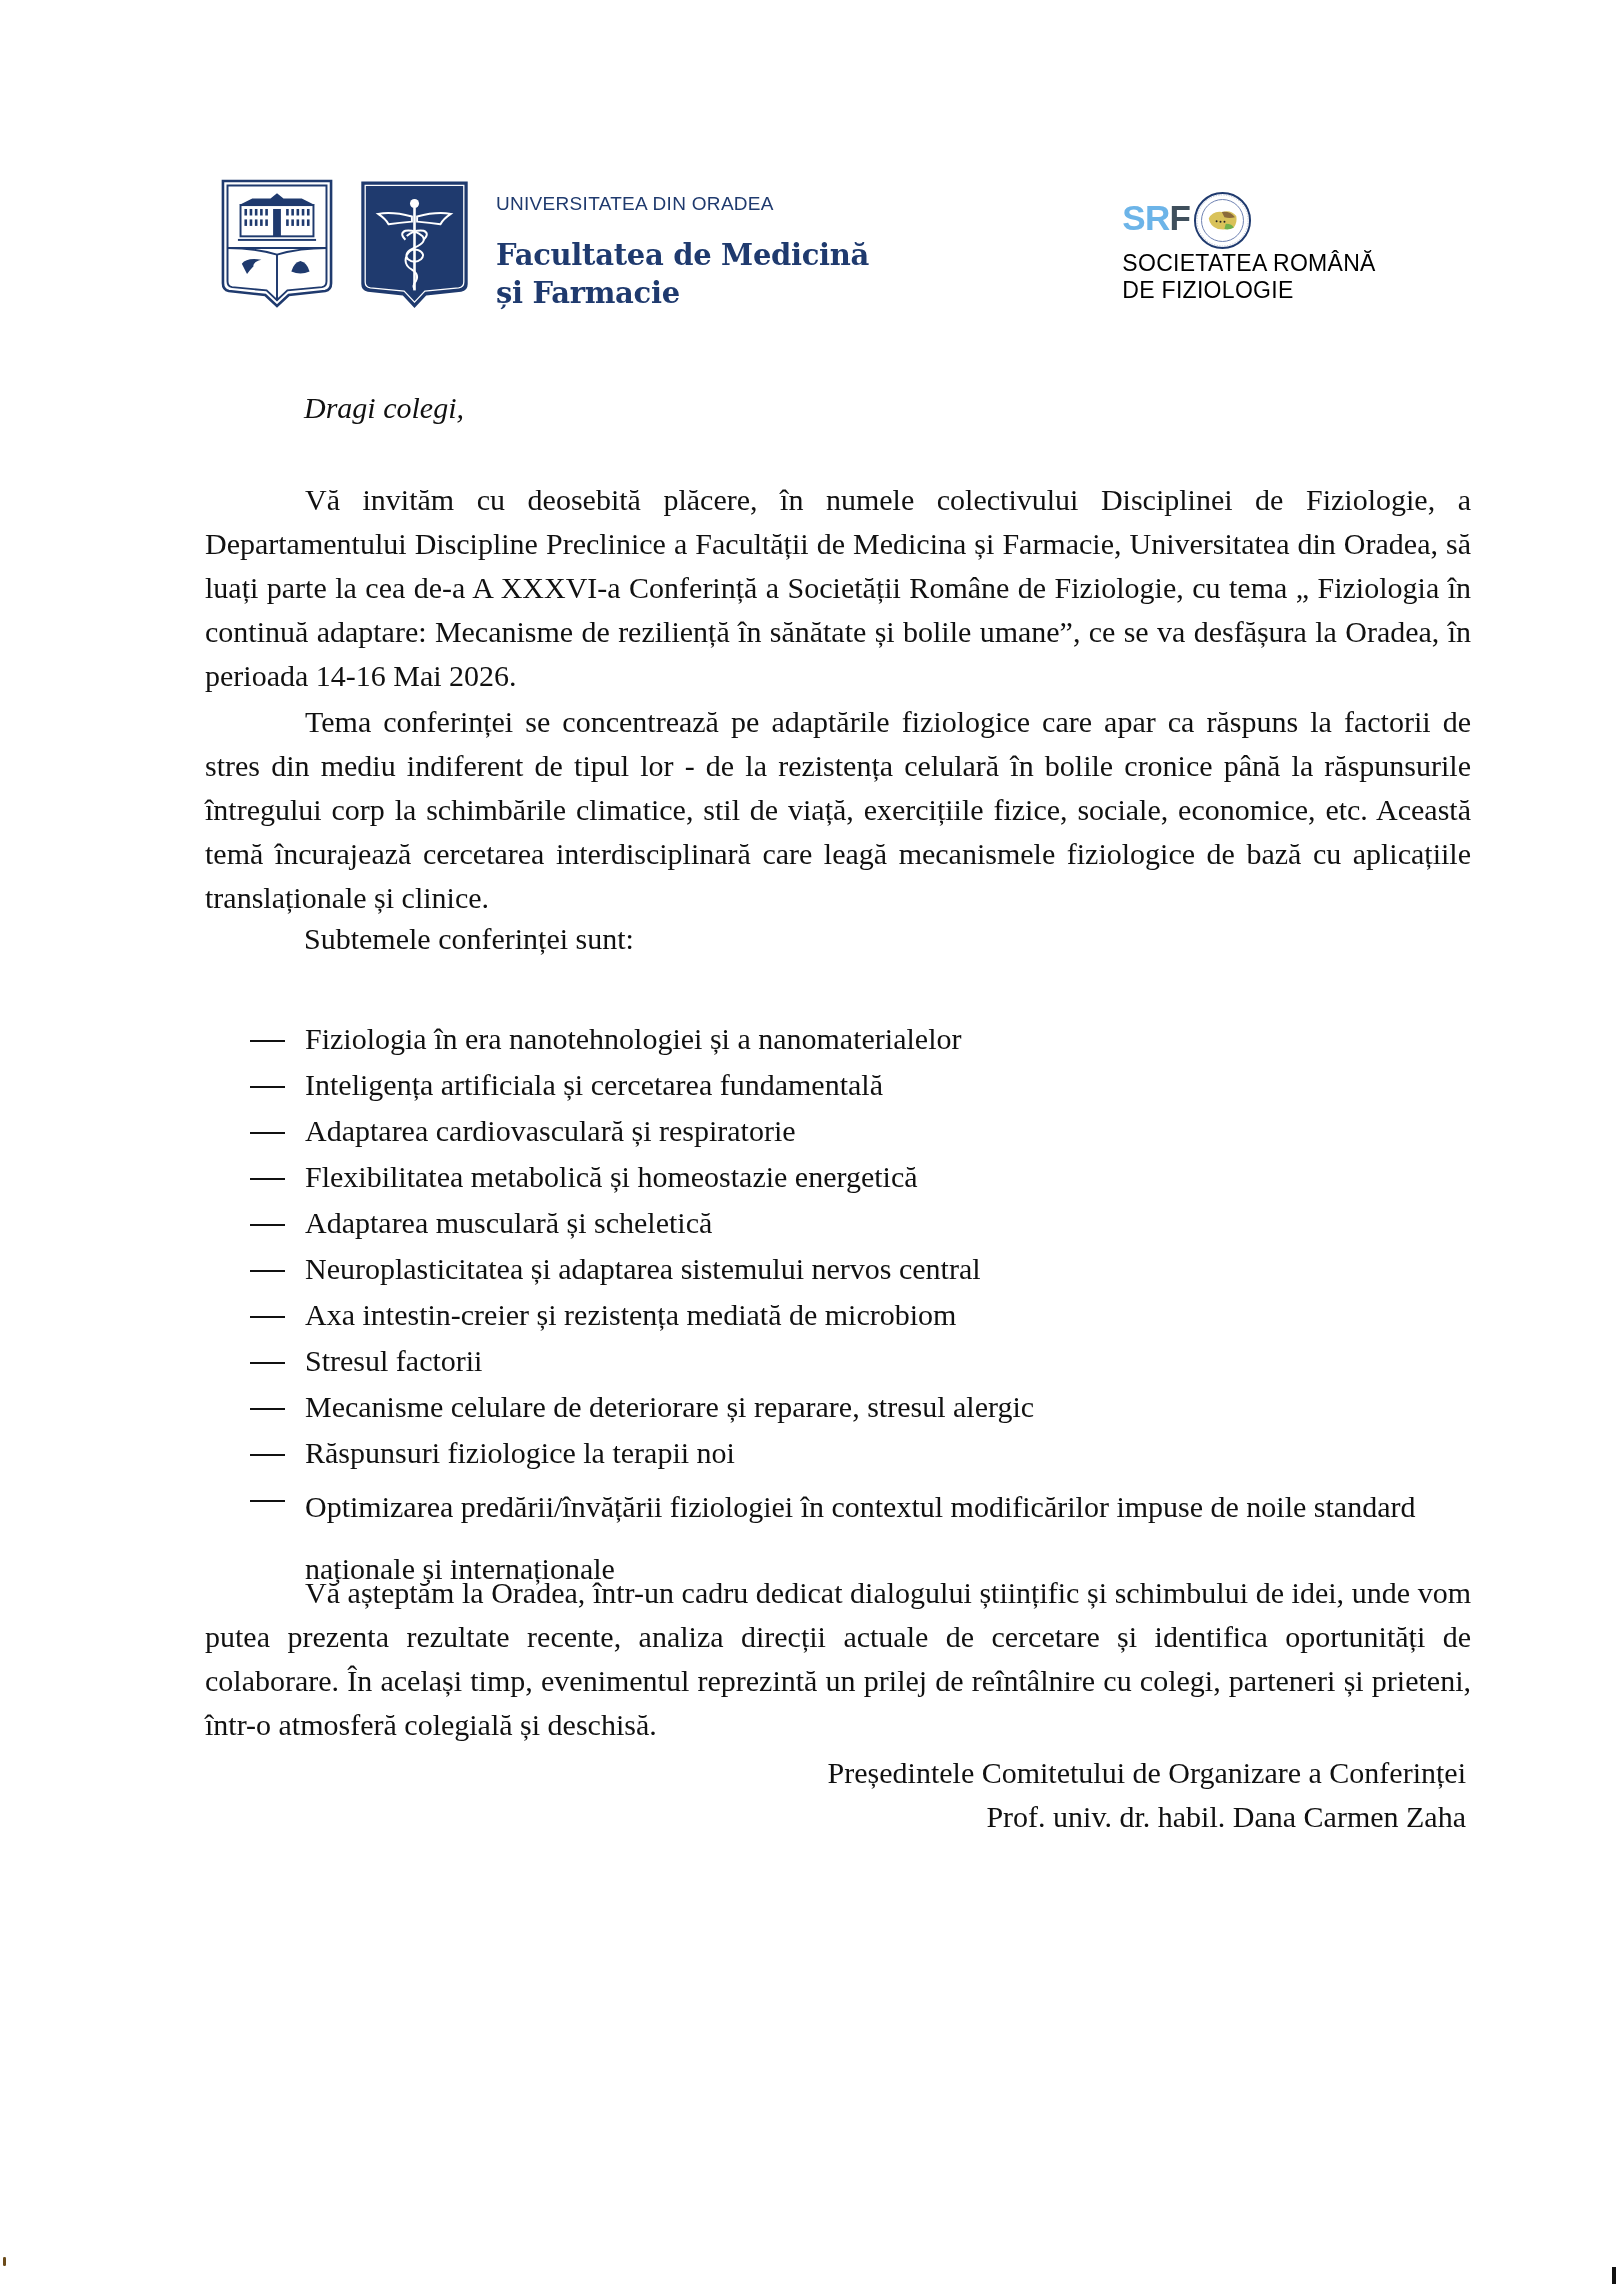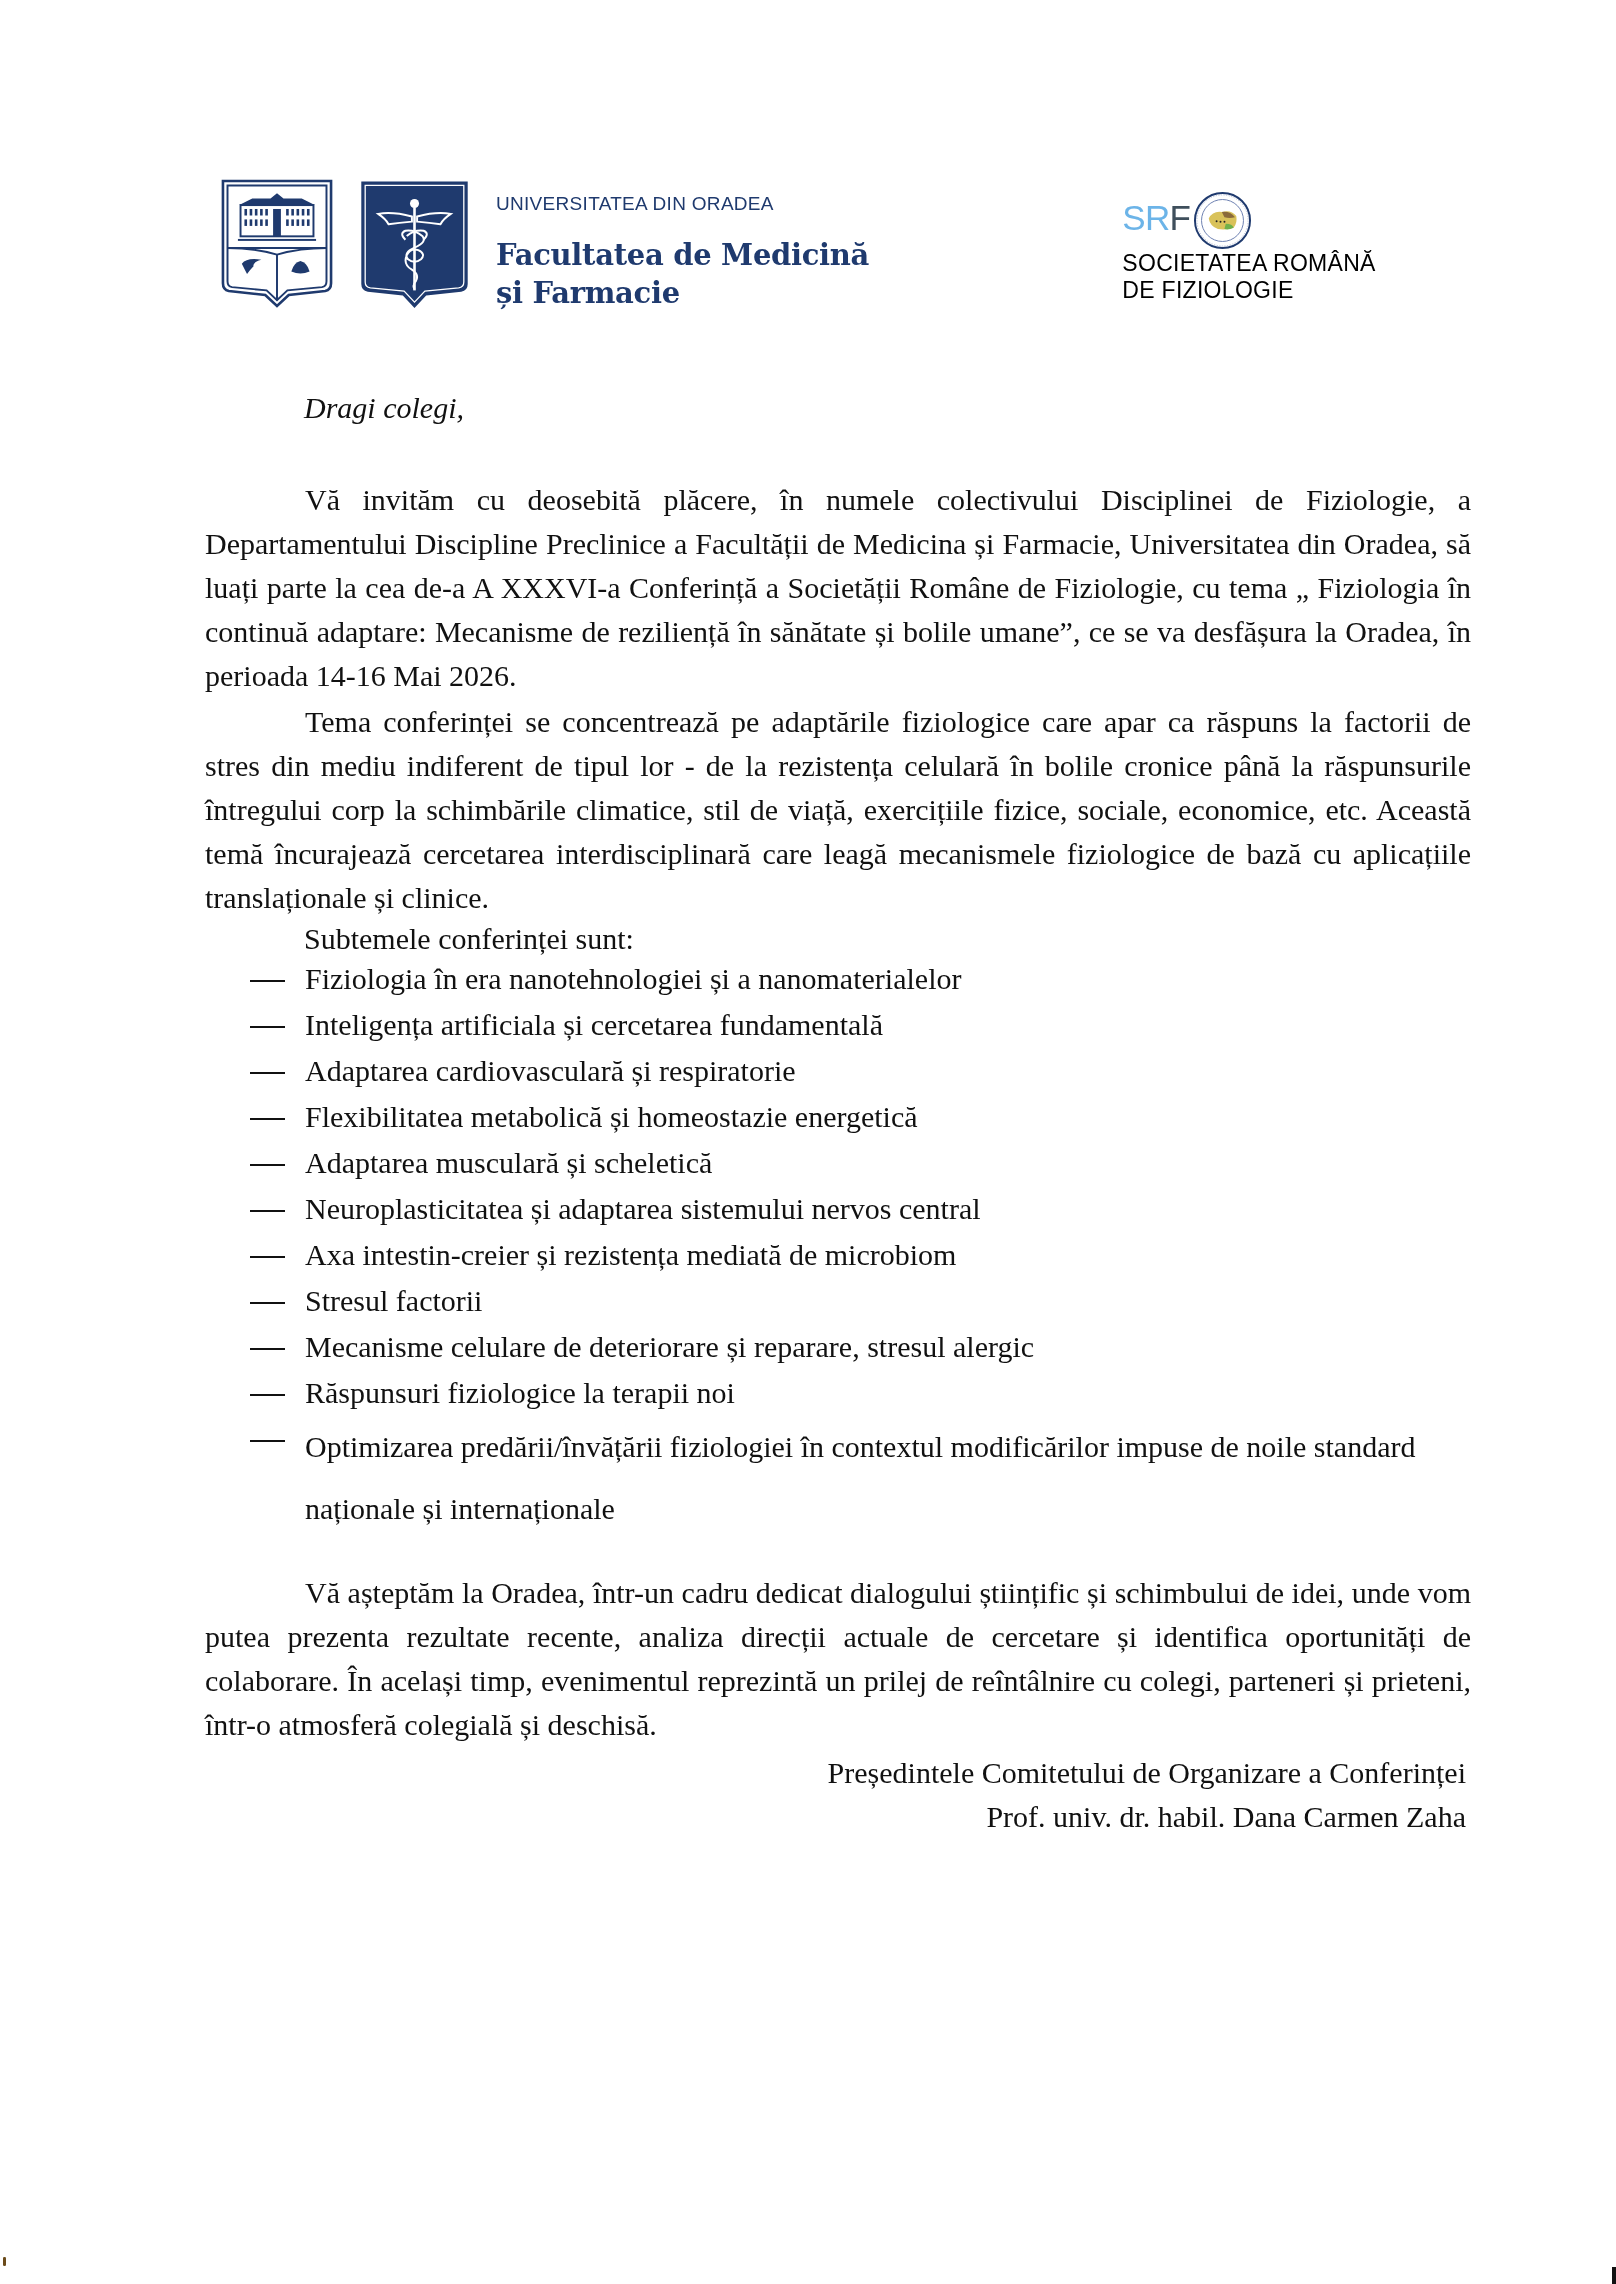--- a/index.html
+++ b/index.html
@@ -8,33 +8,33 @@
       font-family: "Liberation Serif", "DejaVu Serif", serif; color: #111111;
     }
 
     
     .shield { position: absolute; }
     .univ-text { position: absolute; left: 496px; top: 193px; color: #1f3a6e; }
     .univ-name { font-family: "Liberation Sans", "DejaVu Sans", sans-serif; font-weight: normal; font-size: 19px; letter-spacing: 0.3px; }
     .fac-name { font-family: "DejaVu Serif", "Liberation Serif", serif; font-weight: bold; font-size: 29px; line-height: 38px; margin-top: 21px; letter-spacing: -0.3px; }
 
     .srf { position: absolute; left: 1121px; top: 190px; }
-    .srf-acr { font-family: "Liberation Sans", "DejaVu Sans", sans-serif; font-size: 35px; font-weight: normal; position: absolute; left: 1.3px; top: 7.8px; letter-spacing: -0.7px; }
+    .srf-acr { font-family: "Liberation Sans", "DejaVu Sans", sans-serif; font-size: 35px; font-weight: bold; position: absolute; left: 1.3px; top: 7.8px; letter-spacing: -0.7px; }
     .srf-acr .sr { color: #6cb4e8; }
     .srf-acr .f { color: #3f4f5c; }
     .srf-seal { position: absolute; left: 72px; top: 1.3px; }
     .srf-name { position: absolute; left: 1.3px; top: 60px; font-family: "Liberation Sans", "DejaVu Sans", sans-serif; font-size: 23px; line-height: 27px; color: #000000; white-space: nowrap; letter-spacing: 0.3px; }
 
     
     .greeting { position: absolute; left: 304px; top: 391px; font-style: italic; font-size: 30px; }
     .para { position: absolute; left: 205px; width: 1266px; font-size: 30px; line-height: 44px; text-align: justify; }
     .para .indent { display: inline-block; width: 100px; }
     .subtitle { position: absolute; left: 304px; top: 922px; font-size: 30px; }
 
-    .subtopics { position: absolute; left: 250px; top: 956px; width: 1225px; margin: 0; padding: 0; list-style: none; }
+    .subtopics { position: absolute; left: 250px; top: 1016px; width: 1225px; margin: 0; padding: 0; list-style: none; }
     .subtopics li { position: relative; font-size: 30px; line-height: 46px; padding-left: 55px; }
     .subtopics li .dash { position: absolute; left: 0; top: 0; width: 36px; }
     .subtopics li .dash::before { content: ""; position: absolute; left: 0; top: 24px; width: 35px; height: 2px; background: #111; }
 
     .signature { position: absolute; right: 150px; top: 1751px; text-align: right; font-size: 30px; line-height: 44px; }
 
     .speck { position: absolute; background: #6b4b1a; }
     .edge-bar { position: absolute; right: 0; top: 2267px; width: 3.9px; height: 17px; background: #111; }
   </style>
 </head>

